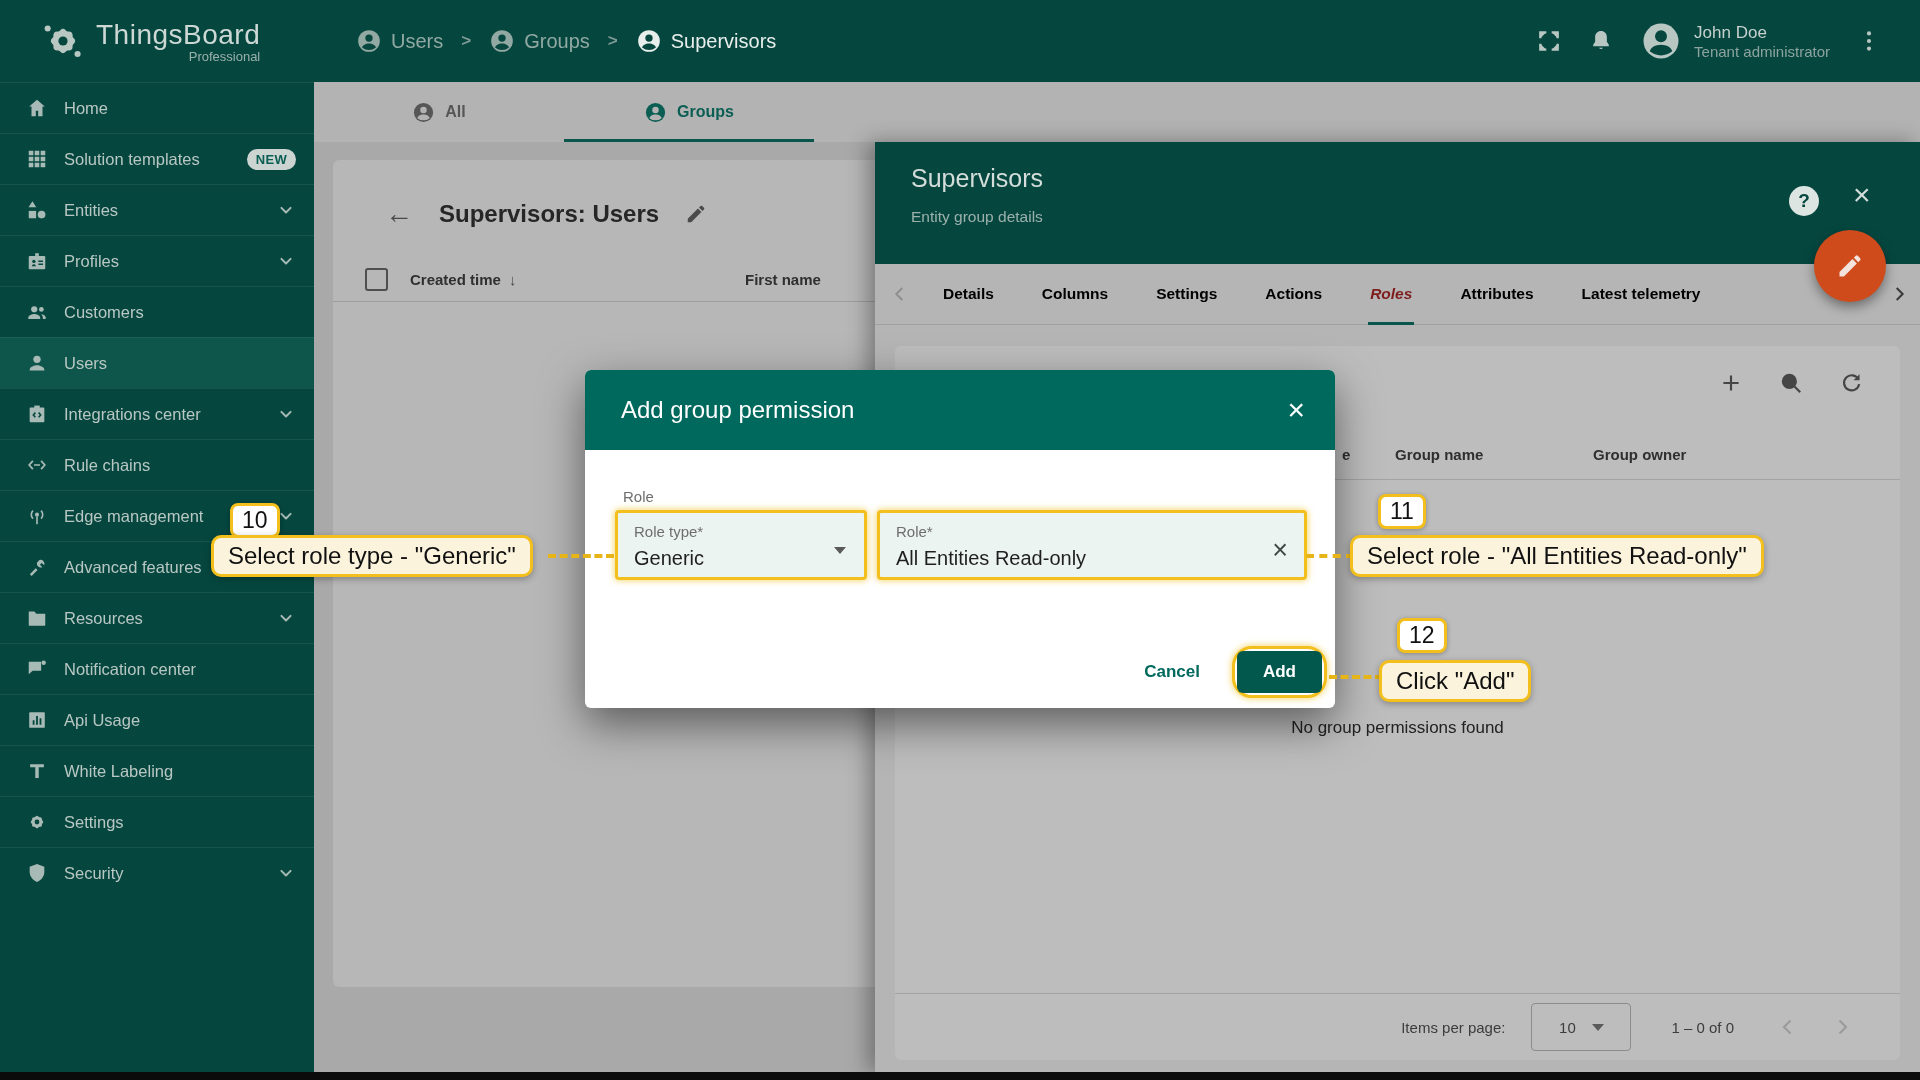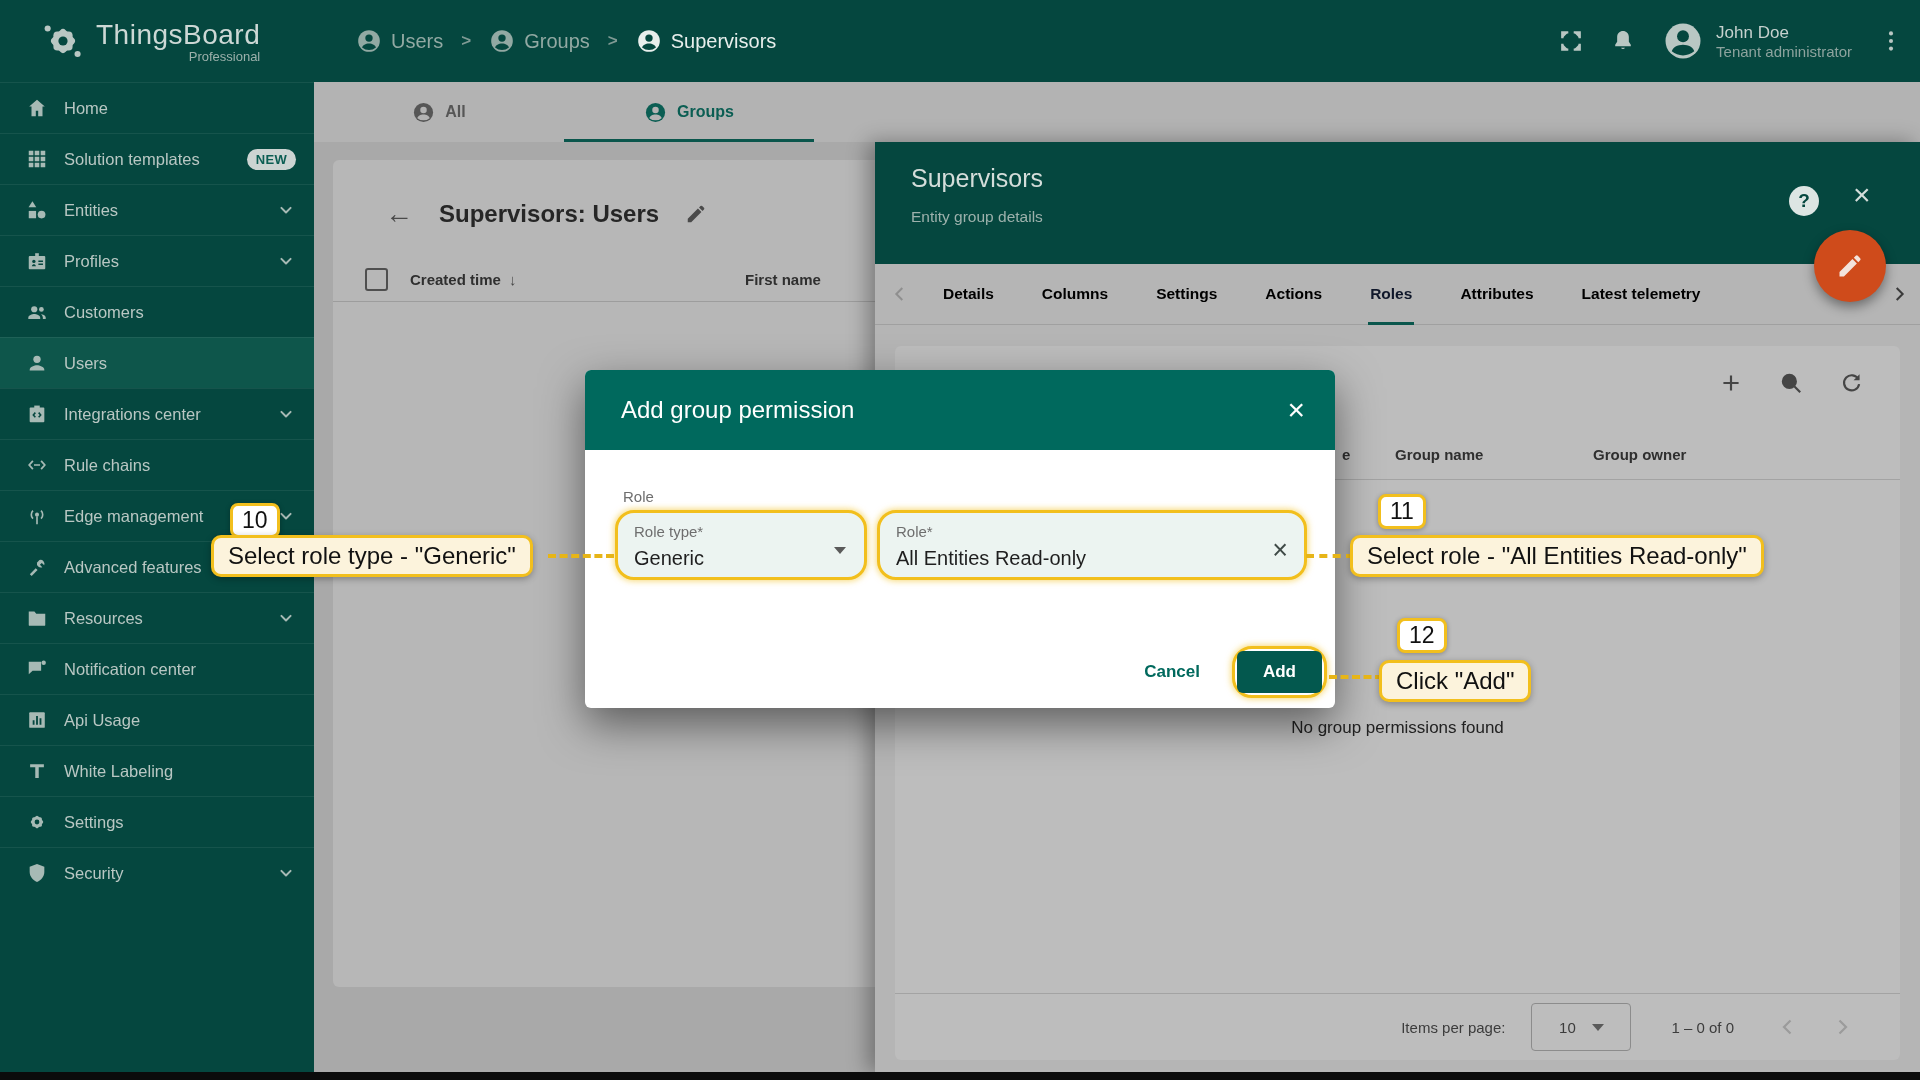--- a/index.html
+++ b/index.html
@@ -29,21 +29,21 @@
               border-radius:11px; padding:3px 9px; letter-spacing:.3px; }
 
   
   .topbar { position:absolute; left:314px; top:0; width:1606px; height:82px;
             background:#05473f; --hole:#05473f; display:flex; align-items:center; z-index:10; }
   .crumbs { display:flex; align-items:center; gap:18px; padding-left:42px; }
   .crumb { display:flex; align-items:center; gap:9px; font-size:20px; color:#92a9a3; cursor:pointer; }
   .crumb .ic { width:26px; height:26px; }
   .crumb.current { color:#e8eeec; cursor:default; }
   .crumb-sep { color:#7f9a94; font-size:17px; font-weight:bold; }
-  .top-right { margin-left:auto; display:flex; align-items:center; gap:26px; padding-right:16px; color:#b9c7c3; }
+  .top-right { margin-left:auto; display:flex; align-items:center; gap:26px; padding-right:38px; color:#b9c7c3; }
   .tbtn { cursor:pointer; color:#b9c7c3; }
   .tbtn .ic { width:26px; height:26px; }
   .userbox { display:flex; align-items:center; gap:12px; cursor:pointer; }
   .avatar  { color:#b9c7c3; }
   .avatar .ic { width:42px; height:42px; }
   .uname { font-size:17px; color:#c6d1ce; line-height:1.25; }
   .urole { font-size:15px; color:#8da39e; }
 
   
   .tabsbar { position:absolute; left:314px; top:82px; width:1606px; height:60px;
@@ -78,21 +78,21 @@
             background:#dde5e3; color:#05473f; font-size:19px; font-weight:bold;
             display:flex; align-items:center; justify-content:center; cursor:pointer; }
   .p-close { position:absolute; left:978px; top:36px; font-size:30px; color:#d4ddda; cursor:pointer; }
   .p-tabs { position:absolute; left:0; top:122px; right:0; height:61px; background:#b5b5b5;
             border-bottom:1px solid #a0a0a0; display:flex; align-items:center; }
   .pt-chev { color:#8f8f8f; cursor:pointer; padding:0 8px 0 14px; }
   .pt-chev.right { margin-left:auto; color:#3a3a3a; padding:0 10px 0 0; }
   .pt-chev svg { width:22px; height:22px; }
   .ptab { position:relative; height:61px; display:flex; align-items:center; padding:0 24px;
           font-size:15.5px; font-weight:bold; color:#000000; cursor:pointer; white-space:nowrap; }
-  .ptab.active { color:#0f172a; }
+  .ptab.active { color:#7f1d1d;font-style:italic; }
   .ptab.active::after { content:""; position:absolute; left:22px; right:22px; bottom:0; height:3px; background:#0a564c; }
 
   .roles-card { position:absolute; left:20px; top:204px; width:1005px; height:714px;
                 background:#bdbdbd; border-radius:6px; }
   .rc-icons { position:absolute; right:36px; top:24px; display:flex; gap:34px; color:#454545; }
   .rc-icons .ic { width:26px; height:26px; cursor:pointer; }
   .rc-head { position:absolute; left:0; right:0; top:86px; height:48px; border-bottom:1px solid #a3a3a3; }
   .rc-col { position:absolute; top:14px; font-size:15px; font-weight:bold; color:#2f2f2f; }
   .rc-frag  { left:447px; }
   .rc-col1  { left:500px; }
@@ -119,21 +119,21 @@
   
   .modal { position:absolute; left:585px; top:370px; width:750px; height:338px; background:#ffffff;
            border-radius:6px; box-shadow:0 16px 44px rgba(0,0,0,.5); z-index:30; }
   .m-head { height:80px; background:#00695d; border-radius:6px 6px 0 0;
             display:flex; align-items:center; padding:0 30px 0 36px; }
   .m-title { font-size:24px; color:#ffffff; }
   .m-close { margin-left:auto; font-size:30px; color:#ffffff; cursor:pointer; }
   .m-seclabel { position:absolute; left:38px; top:118px; font-size:15px; color:#6e6e6e; }
   .m-fields { position:absolute; left:30px; top:140px; display:flex; gap:10px; }
   .hl { border:3px solid #f2bf1d; border-radius:10px; box-shadow:0 0 6px 1px rgba(242,191,29,.6); }
-  .field { background:#ecf4f1; border-radius:19px; height:70px; padding:10px 16px 0 16px;
+  .field { background:#ecf4f1; border-radius:4px; height:70px; padding:10px 16px 0 16px;
            display:flex; flex-direction:column; position:relative; cursor:pointer; }
   .f-roletype { width:252px; }
   .f-role { width:430px; }
   .f-label { font-size:15px; color:#6e6e6e; }
   .f-value { font-size:20px; color:#1f1f1f; margin-top:7px; white-space:nowrap; }
   .f-caret { position:absolute; right:18px; top:34px; }
   .f-clear { position:absolute; right:16px; top:22px; font-size:27px; color:#3f4a47; cursor:pointer; }
   .m-foot { position:absolute; right:8px; top:276px; display:flex; align-items:center; gap:22px; }
   .btn-cancel { font-size:17px; font-weight:bold; color:#00695d; cursor:pointer; padding:8px 10px; }
   .hl-btn { border:3px solid #f2bf1d; border-radius:20px; padding:2px;

